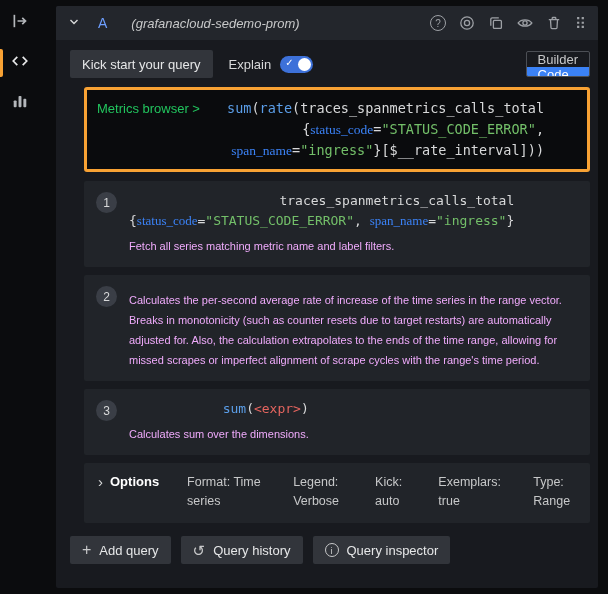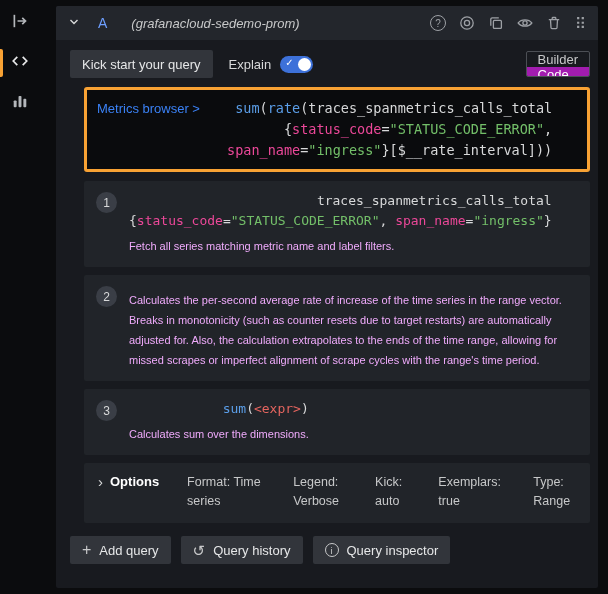--- a/index.html
+++ b/index.html
@@ -33,31 +33,31 @@
   .btn { background:#32353b; color:#e6e7e8; border:none; border-radius:2px; height:28px;
          padding:0 12px; font-size:13px; font-family:inherit; cursor:pointer; display:inline-flex;
          align-items:center; gap:8px; }
   .explain-wrap { display:flex; align-items:center; gap:9px; margin-left:16px; }
   .explain-label { font-size:13px; color:#d8d9da; }
   .toggle { width:33px; height:17px; border-radius:9px; background:#3d71d9; position:relative; cursor:pointer; }
   .toggle .check { position:absolute; left:5px; top:1.5px; color:#fff; font-size:10px; }
   .toggle .knob { position:absolute; right:2px; top:2px; width:13px; height:13px; background:#fff; border-radius:50%; }
   .seg-group { margin-left:auto; display:flex; border:1px solid #4c4f55; border-radius:2px; overflow:hidden; height:26px;flex-direction:column; }
   .seg { padding:0 11px; display:flex; align-items:center; font-size:13px; color:#c7c8c9; cursor:pointer; background:transparent; }
-  .seg.active { background:#a21caf; color:#ffffff; }
+  .seg.active { background:#3b82f6; color:#ffffff; }
 
   
   .editor { margin-left:18px; border:3px solid #f8a234; border-radius:3px; background:#0a0b0d;
             display:flex; padding:8px 10px; gap:10px; }
-  .mb-label { color:#3b82f6; font-size:13px; white-space:nowrap; width:120px; flex:none; padding-top:3px; cursor:pointer; }
+  .mb-label { color:#22c55e; font-size:13px; white-space:nowrap; width:120px; flex:none; padding-top:3px; cursor:pointer; }
   .code-lines { font-family:"DejaVu Sans Mono","Liberation Mono",monospace; font-size:13.5px;
                 line-height:21px; white-space:pre;text-align:right; }
   .card .code-lines { font-size:13px; line-height:20px; }
   .tk-fn { color:#5b9ee8; } .tk-p { color:#d8d9da; } .tk-m { color:#d8d9da; }
-  .tk-lbl { color:#ec4899; } .tk-str { color:#73bf69; } .tk-expr { color:#e5655f; } .tk-iv { color:#d8d9da; }
+  .tk-lbl { color:#3b82f6;font-family:Liberation Serif, serif; } .tk-str { color:#73bf69; } .tk-expr { color:#e5655f; } .tk-iv { color:#d8d9da; }
 
   
   .explain { margin-left:18px; margin-top:9px; display:flex; flex-direction:column; gap:8px; }
   .card { background:#212429; border-radius:2px; padding:10px 14px 11px 12px; display:flex; gap:12px; }
   .badge { width:21px; height:21px; border-radius:50%; background:#3a3e46; color:#d8d9da; font-size:12px;
            display:flex; align-items:center; justify-content:center; flex:none; margin-top:1px; }
   .card-desc { color:#f0abfc; font-size:11px; line-height:20px; margin-top:5px; max-width:452px; }
 
   
   .options-card { background:#212429; border-radius:2px; margin-left:18px; margin-top:8px;

